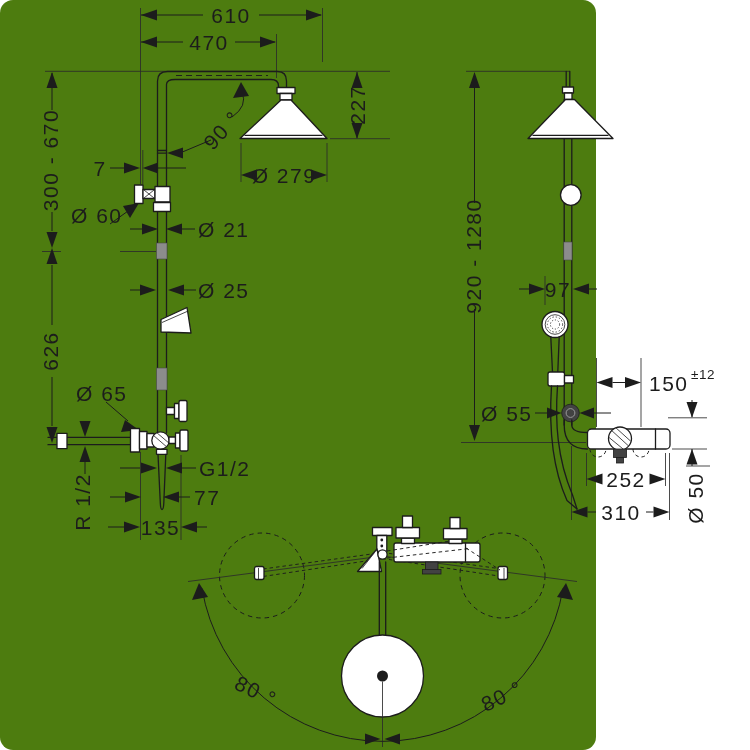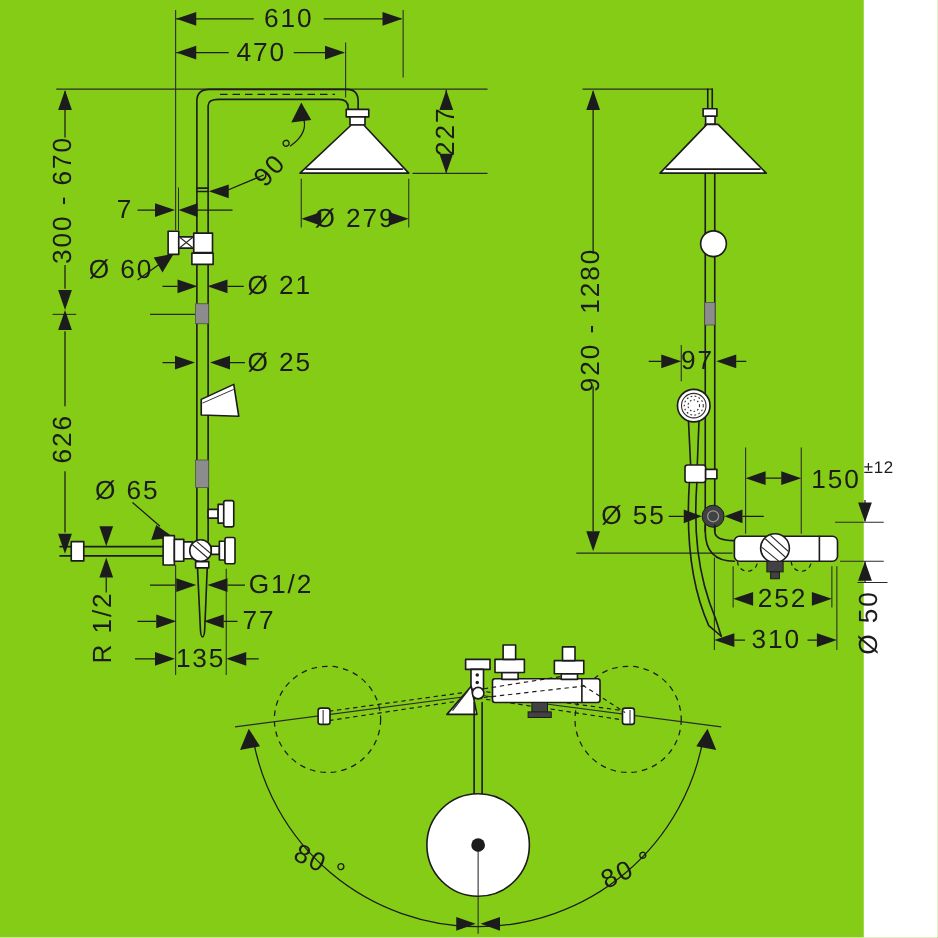--- a/index.html
+++ b/index.html
@@ -1,16 +1,16 @@
 <!DOCTYPE html>
 <html><head>
 <meta charset="utf-8">
 <style>
   html,body{margin:0;padding:0;background:#fff;}
-  .stage{width:691px;height:750px;background:#84cc16;position:relative;font-family:"Liberation Sans",sans-serif;}
+  .stage{width:596px;height:750px;background:#4d7c0f;position:relative;font-family:"Liberation Sans",sans-serif;border-radius:13px;}
   svg{display:block;}
   .part{stroke:#1c1c1c;stroke-width:1.3;fill:none;stroke-linecap:round;stroke-linejoin:round;}
   .partf{stroke:#1c1c1c;stroke-width:1.3;fill:#ffffff;stroke-linejoin:round;}
   .dim{stroke:#1c1c1c;stroke-width:1;fill:none;}
   .thin{stroke:#2a2a2a;stroke-width:0.85;fill:none;}
   .dash{stroke:#1c1c1c;stroke-width:0.95;fill:none;stroke-dasharray:6 4;}
   .dashf{stroke:#1c1c1c;stroke-width:0.95;fill:none;stroke-dasharray:3.5 3;}
   .arr{fill:#1c1c1c;stroke:none;}
   .band{fill:#8c8c8c;stroke:#4a4a4a;stroke-width:0.6;}
   .darkfill{fill:#424242;stroke:#1c1c1c;stroke-width:0.8;}

